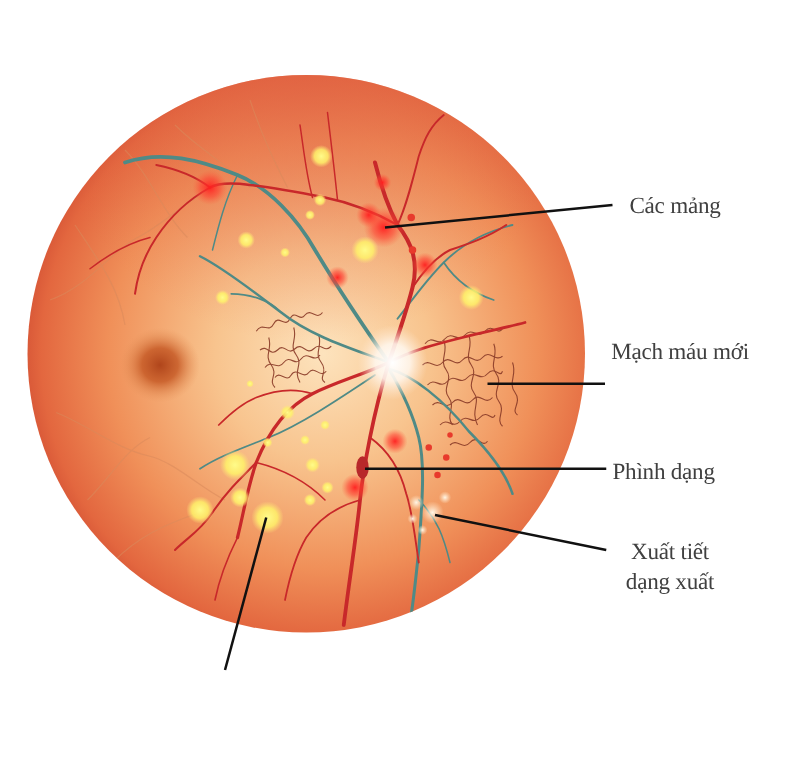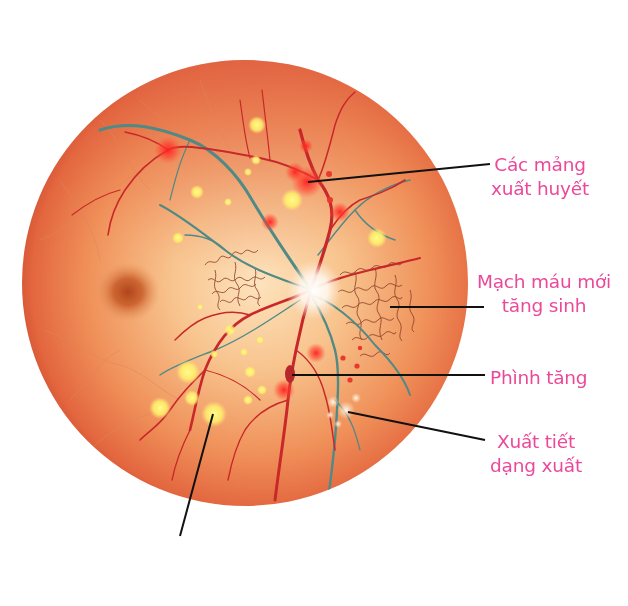--- a/index.html
+++ b/index.html
@@ -1,20 +1,20 @@
 <!DOCTYPE html>
 <html><head>
   <meta charset="utf-8">
   <style>
     html, body { margin: 0; padding: 0; background: #ffffff; }
     body { width: 628px; height: 606px; position: relative; overflow: hidden;
            font-family: "DejaVu Sans", "Liberation Sans", sans-serif; }
     #stage { position: absolute; left: 0; top: 0; width: 628px; height: 606px; }
-    .label { position: absolute; color: #ec4899; font-size: 18.5px; line-height: 24px;
-             text-align: center; white-space: nowrap; letter-spacing: -0.2px; }
+    .label { position: absolute; color: #404040; font-size: 18.5px; line-height: 24px;
+             text-align: center; white-space: nowrap; letter-spacing: -0.2px; font-family: Liberation Serif, serif; }
     .label span { display: block; }
     #lbl-hemorrhage { left: 484px; top: 153px; width: 112px; }
     #lbl-neovasc    { left: 470px; top: 270px; width: 148px; }
     #lbl-aneurysm   { left: 490px; top: 366px; width: 130px; text-align: left; }
     #lbl-dot        { left: 478px; top: 430px; width: 116px; }
     #lbl-cotton     { left: 78px;  top: 542px; width: 210px; }
   </style>
 </head>
 <body>
 
@@ -193,30 +193,28 @@
     <line x1="308" y1="182" x2="490" y2="164"></line>
     <line x1="390" y1="307" x2="484" y2="307"></line>
     <line x1="292" y1="375" x2="485" y2="375"></line>
     <line x1="348" y1="412" x2="485" y2="440"></line>
     <line x1="213" y1="414" x2="180" y2="536"></line>
   </g>
 </svg>
 
 <div class="label" id="lbl-hemorrhage">
   <span>Các mảng</span>
-  <span>xuất huyết</span>
 </div>
 
 <div class="label" id="lbl-neovasc">
   <span>Mạch máu mới</span>
-  <span>tăng sinh</span>
 </div>
 
 <div class="label" id="lbl-aneurysm">
-  <span>Phình tăng</span>
+  <span>Phình dạng</span>
 </div>
 
 <div class="label" id="lbl-dot">
   <span>Xuất tiết</span>
   <span>dạng xuất</span>
 </div>
 
 <div class="label" id="lbl-cotton">
 </div>
 

